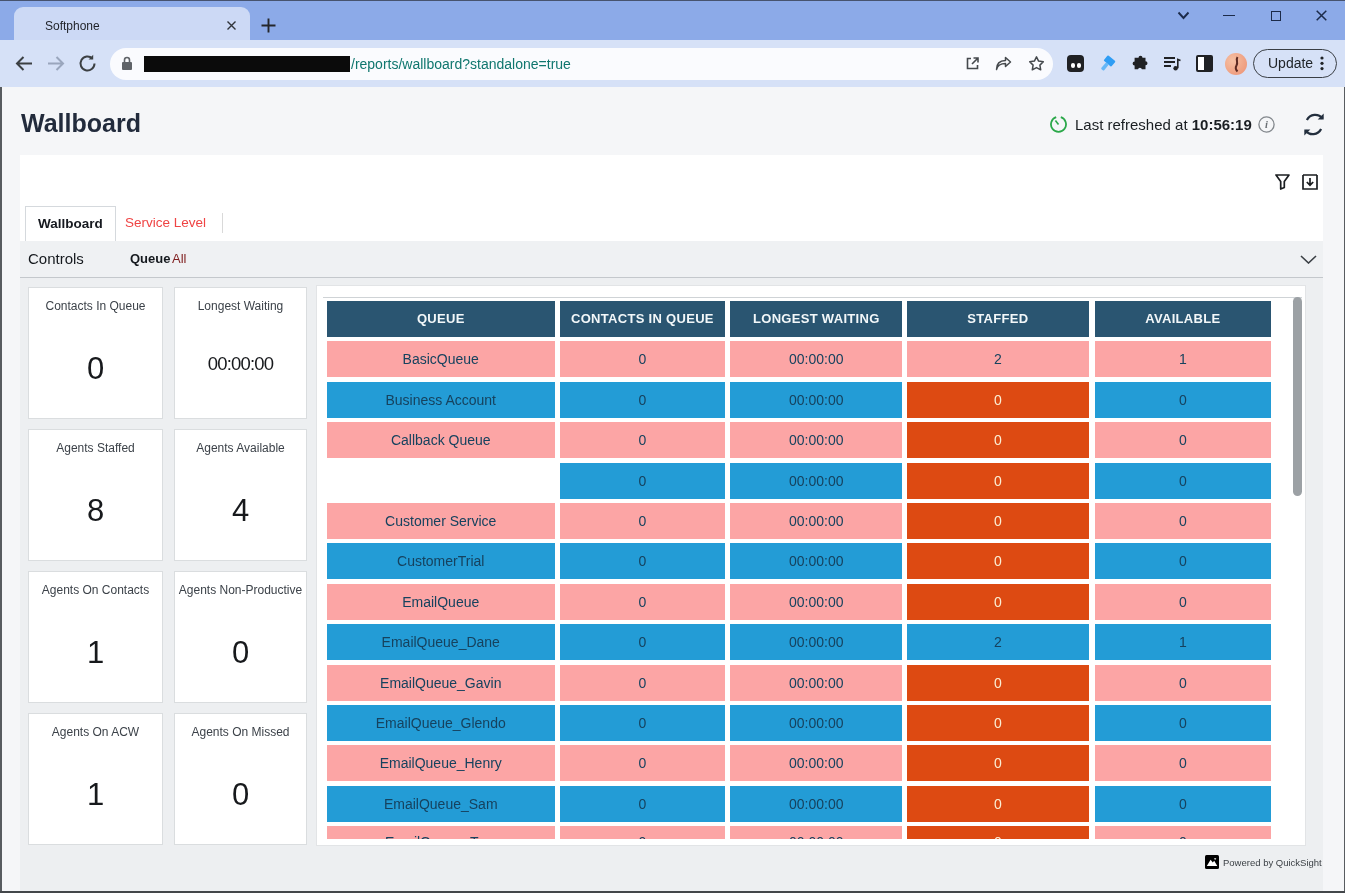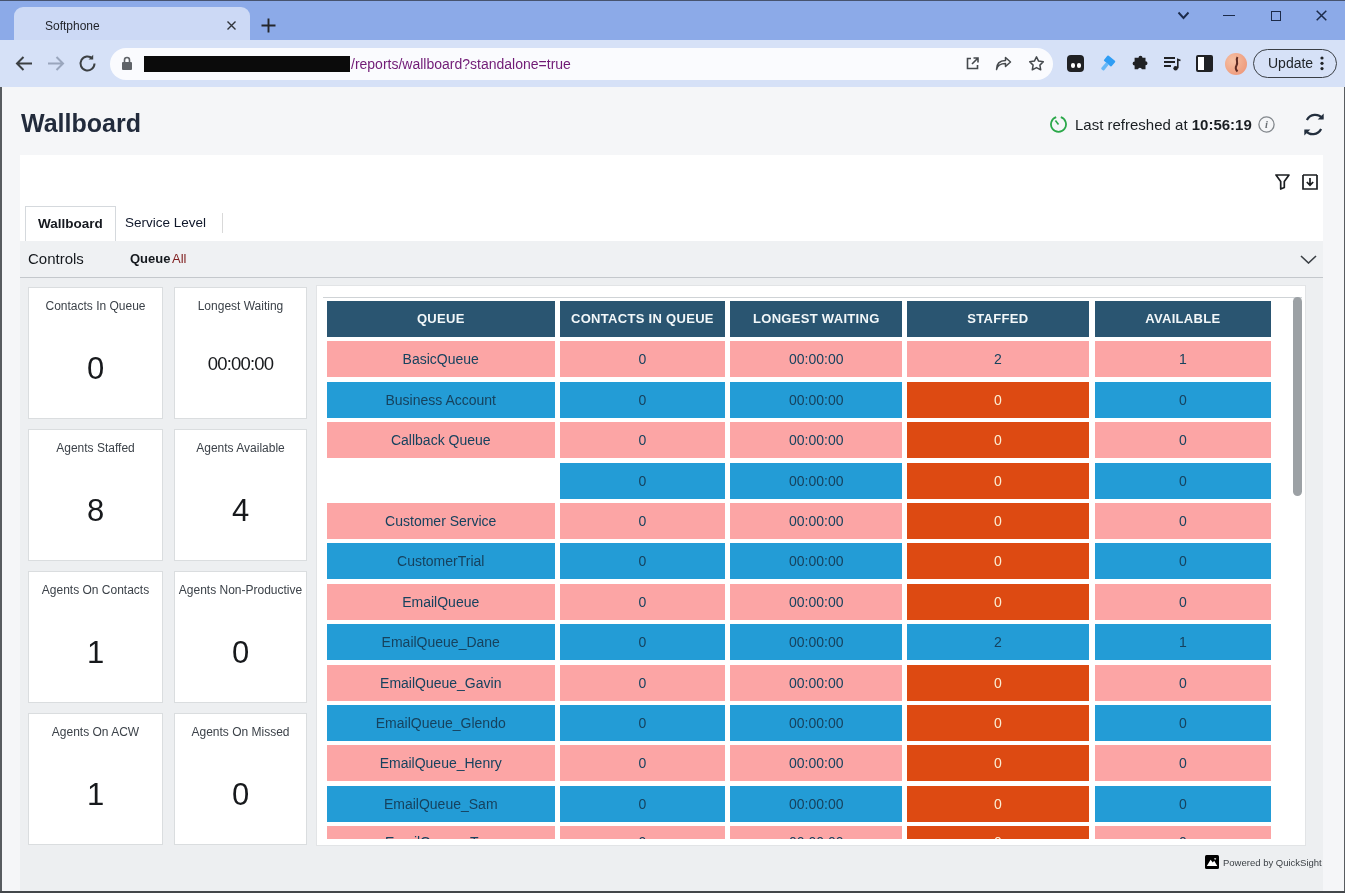--- a/index.html
+++ b/index.html
@@ -6,30 +6,30 @@
 body{font-family:"Liberation Sans",sans-serif;}
 #root{position:absolute;left:0;top:0;width:1345px;height:893px;background:#f5f6f8;overflow:hidden;}
 .abs{position:absolute;}
 
 #titlebar{position:absolute;left:0;top:0;width:1345px;height:40px;background:#8caae8;}
 #tab{position:absolute;left:14px;top:7px;width:236px;height:33px;background:#ccd9f5;border-radius:9px 9px 0 0;}
 #tab .t{position:absolute;left:31px;top:3px;line-height:33px;font-size:12px;color:#1f2228;}
 #toolbar{position:absolute;left:0;top:40px;width:1345px;height:47px;background:#d6e1f7;}
 #urlbar{position:absolute;left:110px;top:7.5px;width:943px;height:32px;border-radius:16px;background:#fafbfe;}
 #blackbar{position:absolute;left:143.5px;top:15.5px;width:206px;height:16.5px;background:#0b0b0b;}
-#urltext{position:absolute;left:351px;top:7.5px;height:32px;line-height:32px;font-size:14px;color:#701a75;}
+#urltext{position:absolute;left:351px;top:7.5px;height:32px;line-height:32px;font-size:14px;color:#0f766e;}
 #updatebtn{position:absolute;left:1253px;top:9px;width:84px;height:29px;border:1.5px solid #3a3f45;border-radius:15px;}
 #updatebtn span{position:absolute;left:14px;top:0;line-height:26px;font-size:14px;color:#212529;}
 
 #page{position:absolute;left:0;top:87px;width:1345px;height:806px;background:#f5f6f8;}
 #pgtitle{position:absolute;left:21px;top:109px;font-size:25px;font-weight:bold;color:#222b3c;}
 #lastref{position:absolute;left:1075px;top:116px;font-size:15px;color:#1a1e22;white-space:nowrap;}
 #panel{position:absolute;left:20px;top:155px;width:1303px;height:738px;background:#ffffff;}
 #tabwb{position:absolute;left:5px;top:51px;width:91px;height:35px;background:#fff;border:1px solid #d5d9dd;border-bottom:none;text-align:center;line-height:34px;font-size:13.5px;font-weight:bold;color:#16191f;}
-#tabsl{position:absolute;left:98px;top:51px;width:95px;height:34px;text-align:center;line-height:34px;font-size:13.5px;color:#0f172a;}
+#tabsl{position:absolute;left:98px;top:51px;width:95px;height:34px;text-align:center;line-height:34px;font-size:13.5px;color:#ef4444;}
 #tabsep{position:absolute;left:202px;top:58px;width:1px;height:20px;background:#d9d9d9;}
 #ctrlbar{position:absolute;left:0;top:86px;width:1303px;height:36px;background:#eff1f3;}
 #ctrlbar .c1{position:absolute;left:8px;top:0;line-height:36px;font-size:15px;color:#15191e;}
 #ctrlbar .c2{position:absolute;left:110px;top:0;line-height:36px;font-size:13px;font-weight:bold;color:#15191e;}
 #ctrlbar .c3{position:absolute;left:152px;top:0;line-height:36px;font-size:13px;color:#7f1d1d;}
 #ctrlhr{position:absolute;left:0;top:122px;width:1303px;height:1px;background:#c4c8cc;}
 #canvas{position:absolute;left:0;top:123px;width:1303px;height:615px;background:#edeff1;}
 
 .kpi{position:absolute;background:#fff;border:1px solid #dadddf;}
 .kpi .tt{position:absolute;left:0;top:11px;width:100%;text-align:center;font-size:12px;color:#3c4249;}

